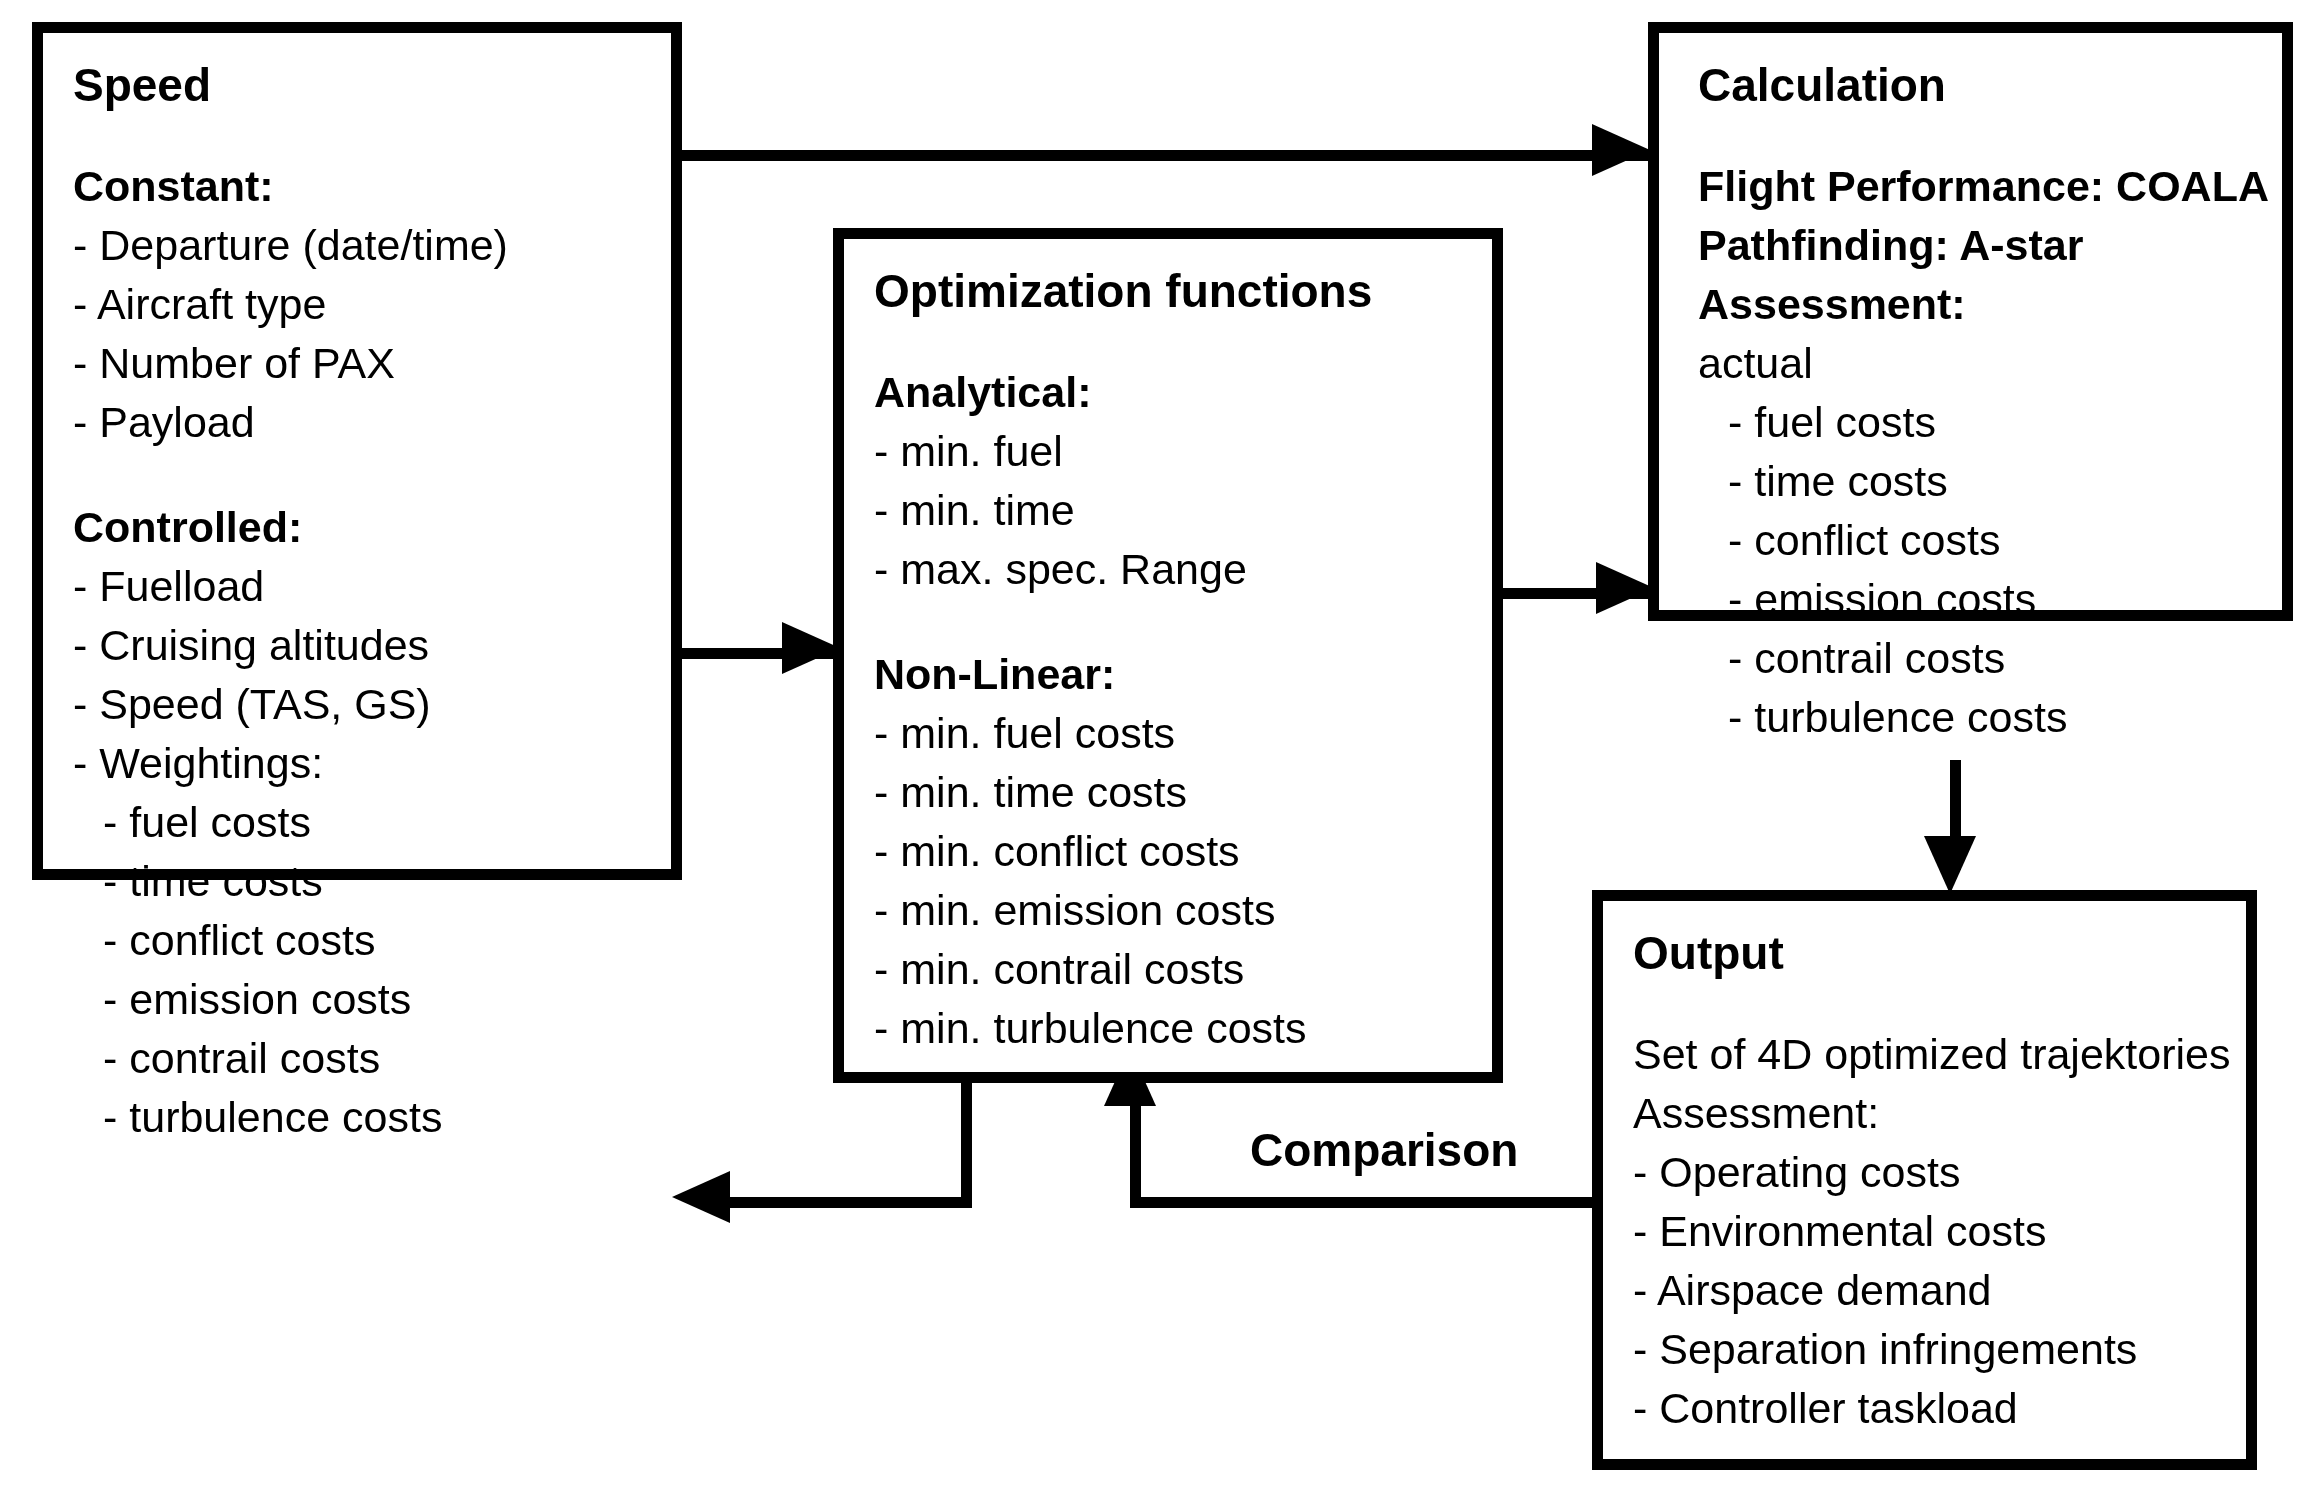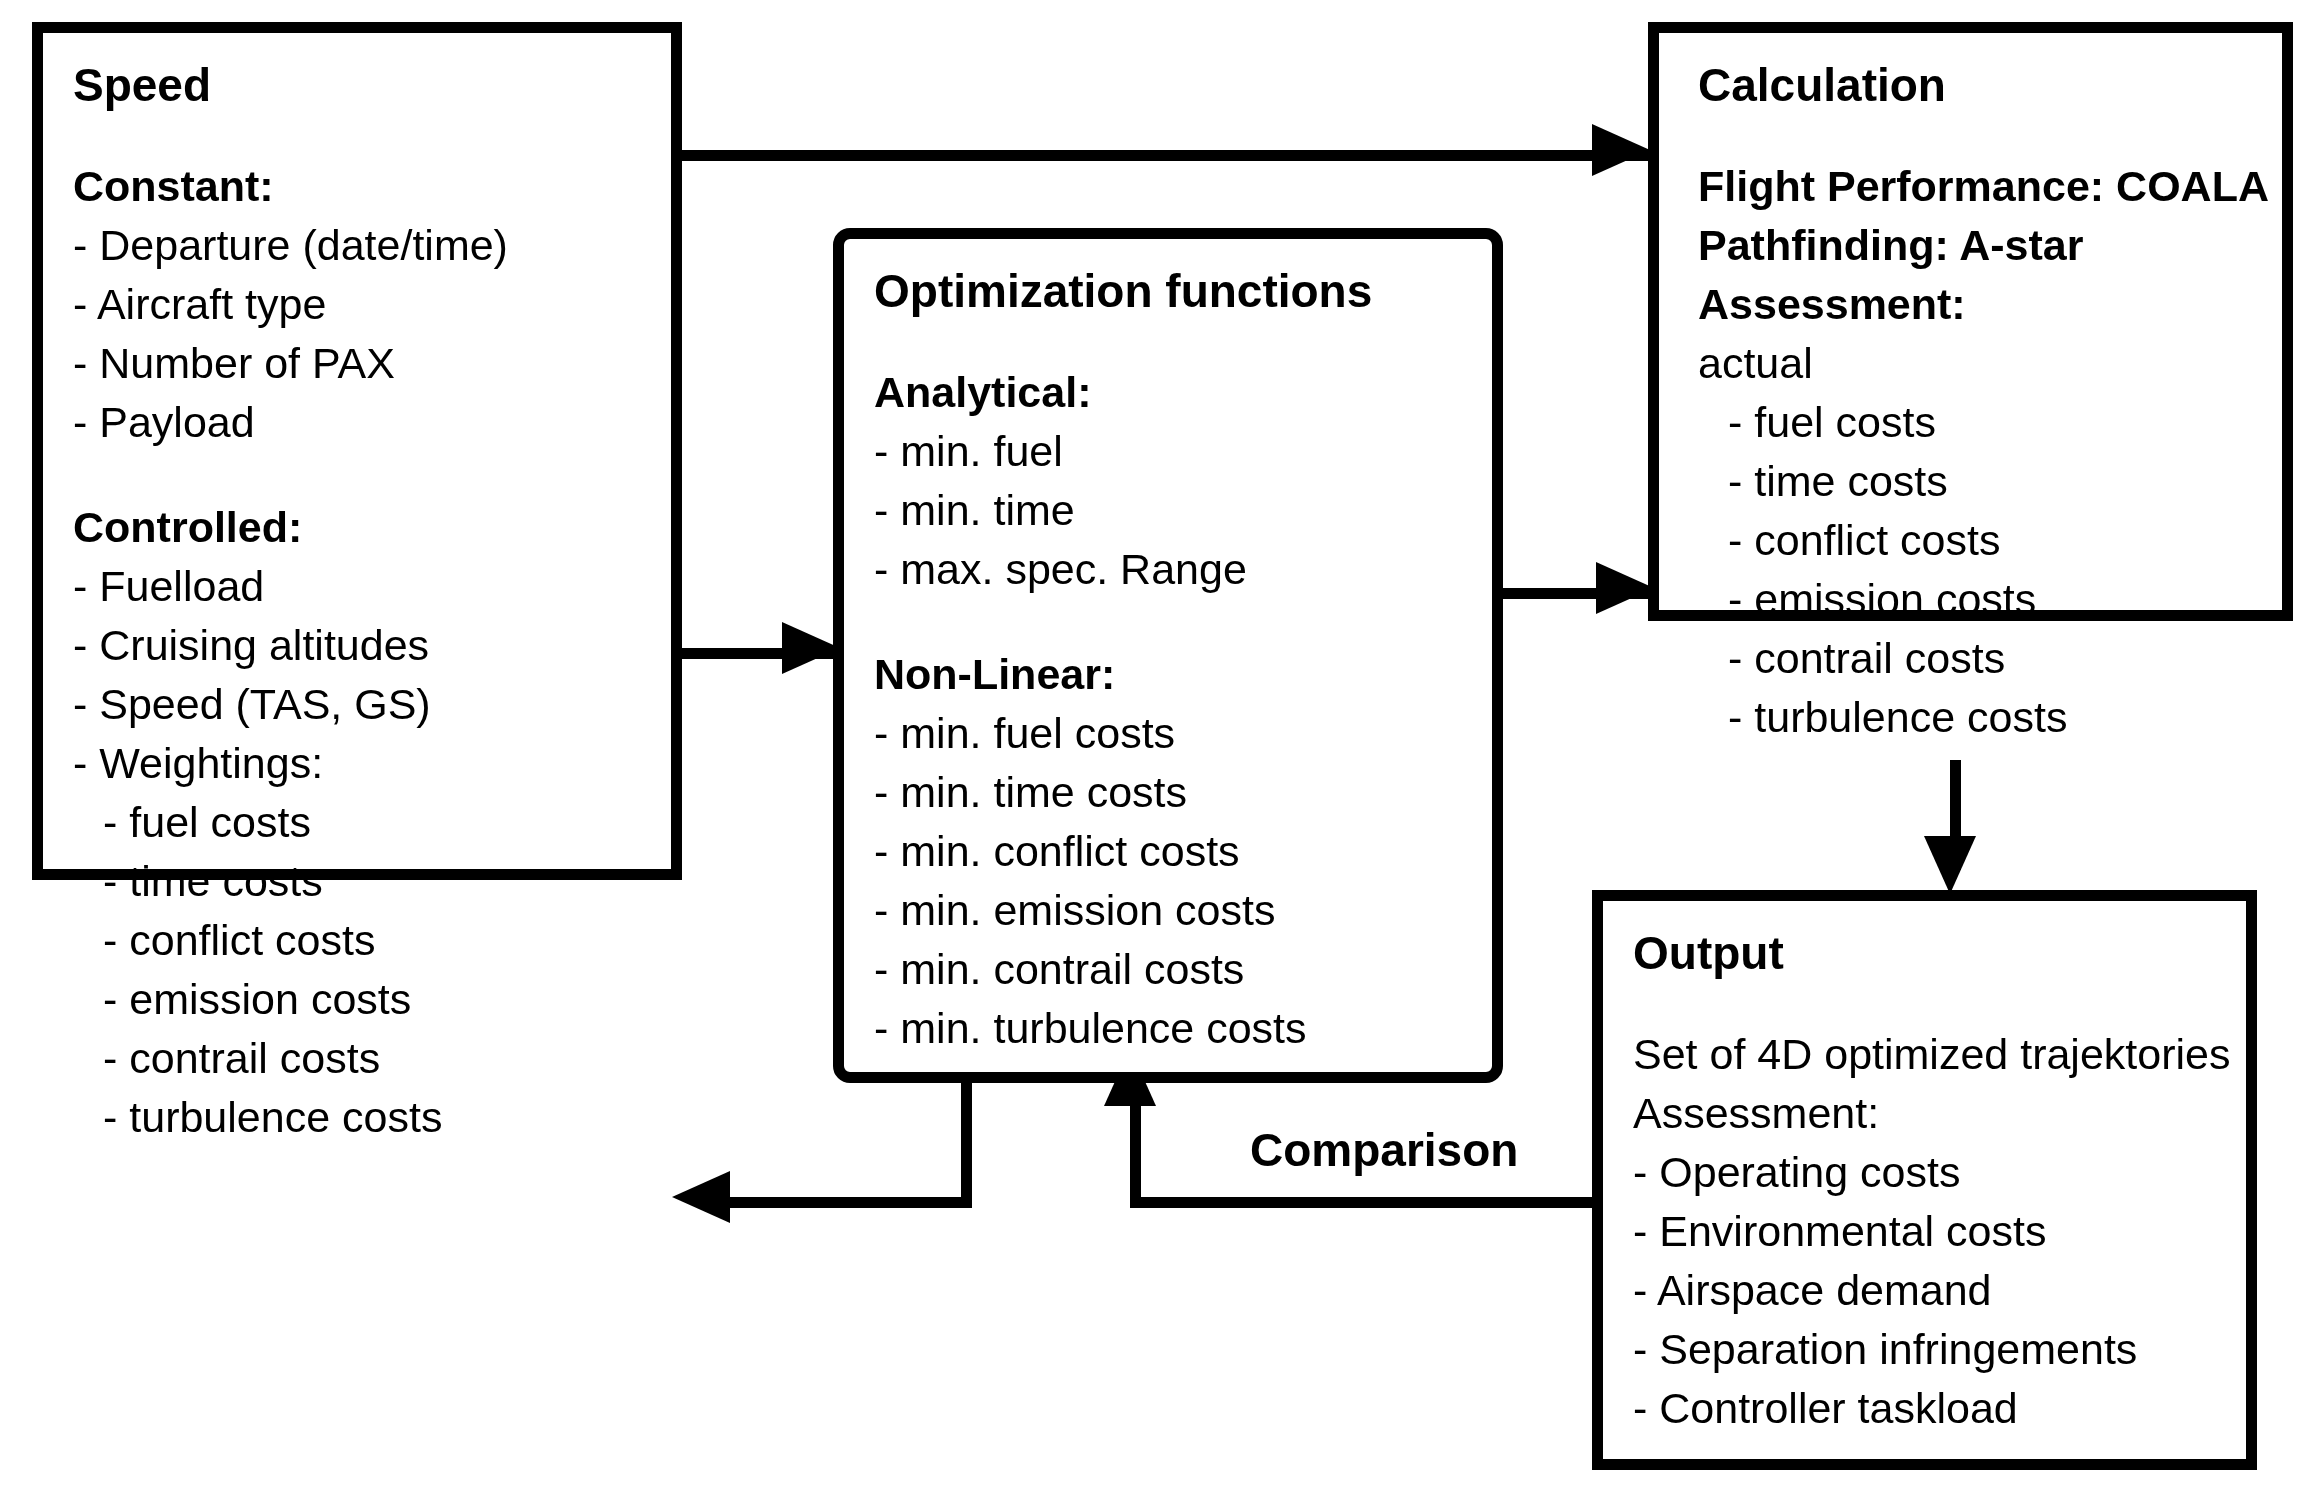--- a/index.html
+++ b/index.html
@@ -38,21 +38,21 @@
     font-weight: bold;
   }
   .spacer-md { height: 46px; }
   .indent-1 { padding-left: 30px; }
   .inner {
     padding: 26px 0 0 30px;
   }
 
   
   #box-input      { left: 32px;   top: 22px;   width: 650px;  height: 858px; }
-  #box-opt        { left: 833px;  top: 228px;  width: 670px;  height: 855px; border-radius: 17px; }
+  #box-opt        { left: 833px;  top: 228px;  width: 670px;  height: 855px; }
   #box-calc       { left: 1648px; top: 22px;   width: 645px;  height: 599px; padding-left: 9px; }
   #box-output     { left: 1592px; top: 890px;  width: 665px;  height: 580px; }
 
   
   .hline, .vline {
     position: absolute;
     background: #000000;
     z-index: 2;
   }
   .hline { height: 11px; }

